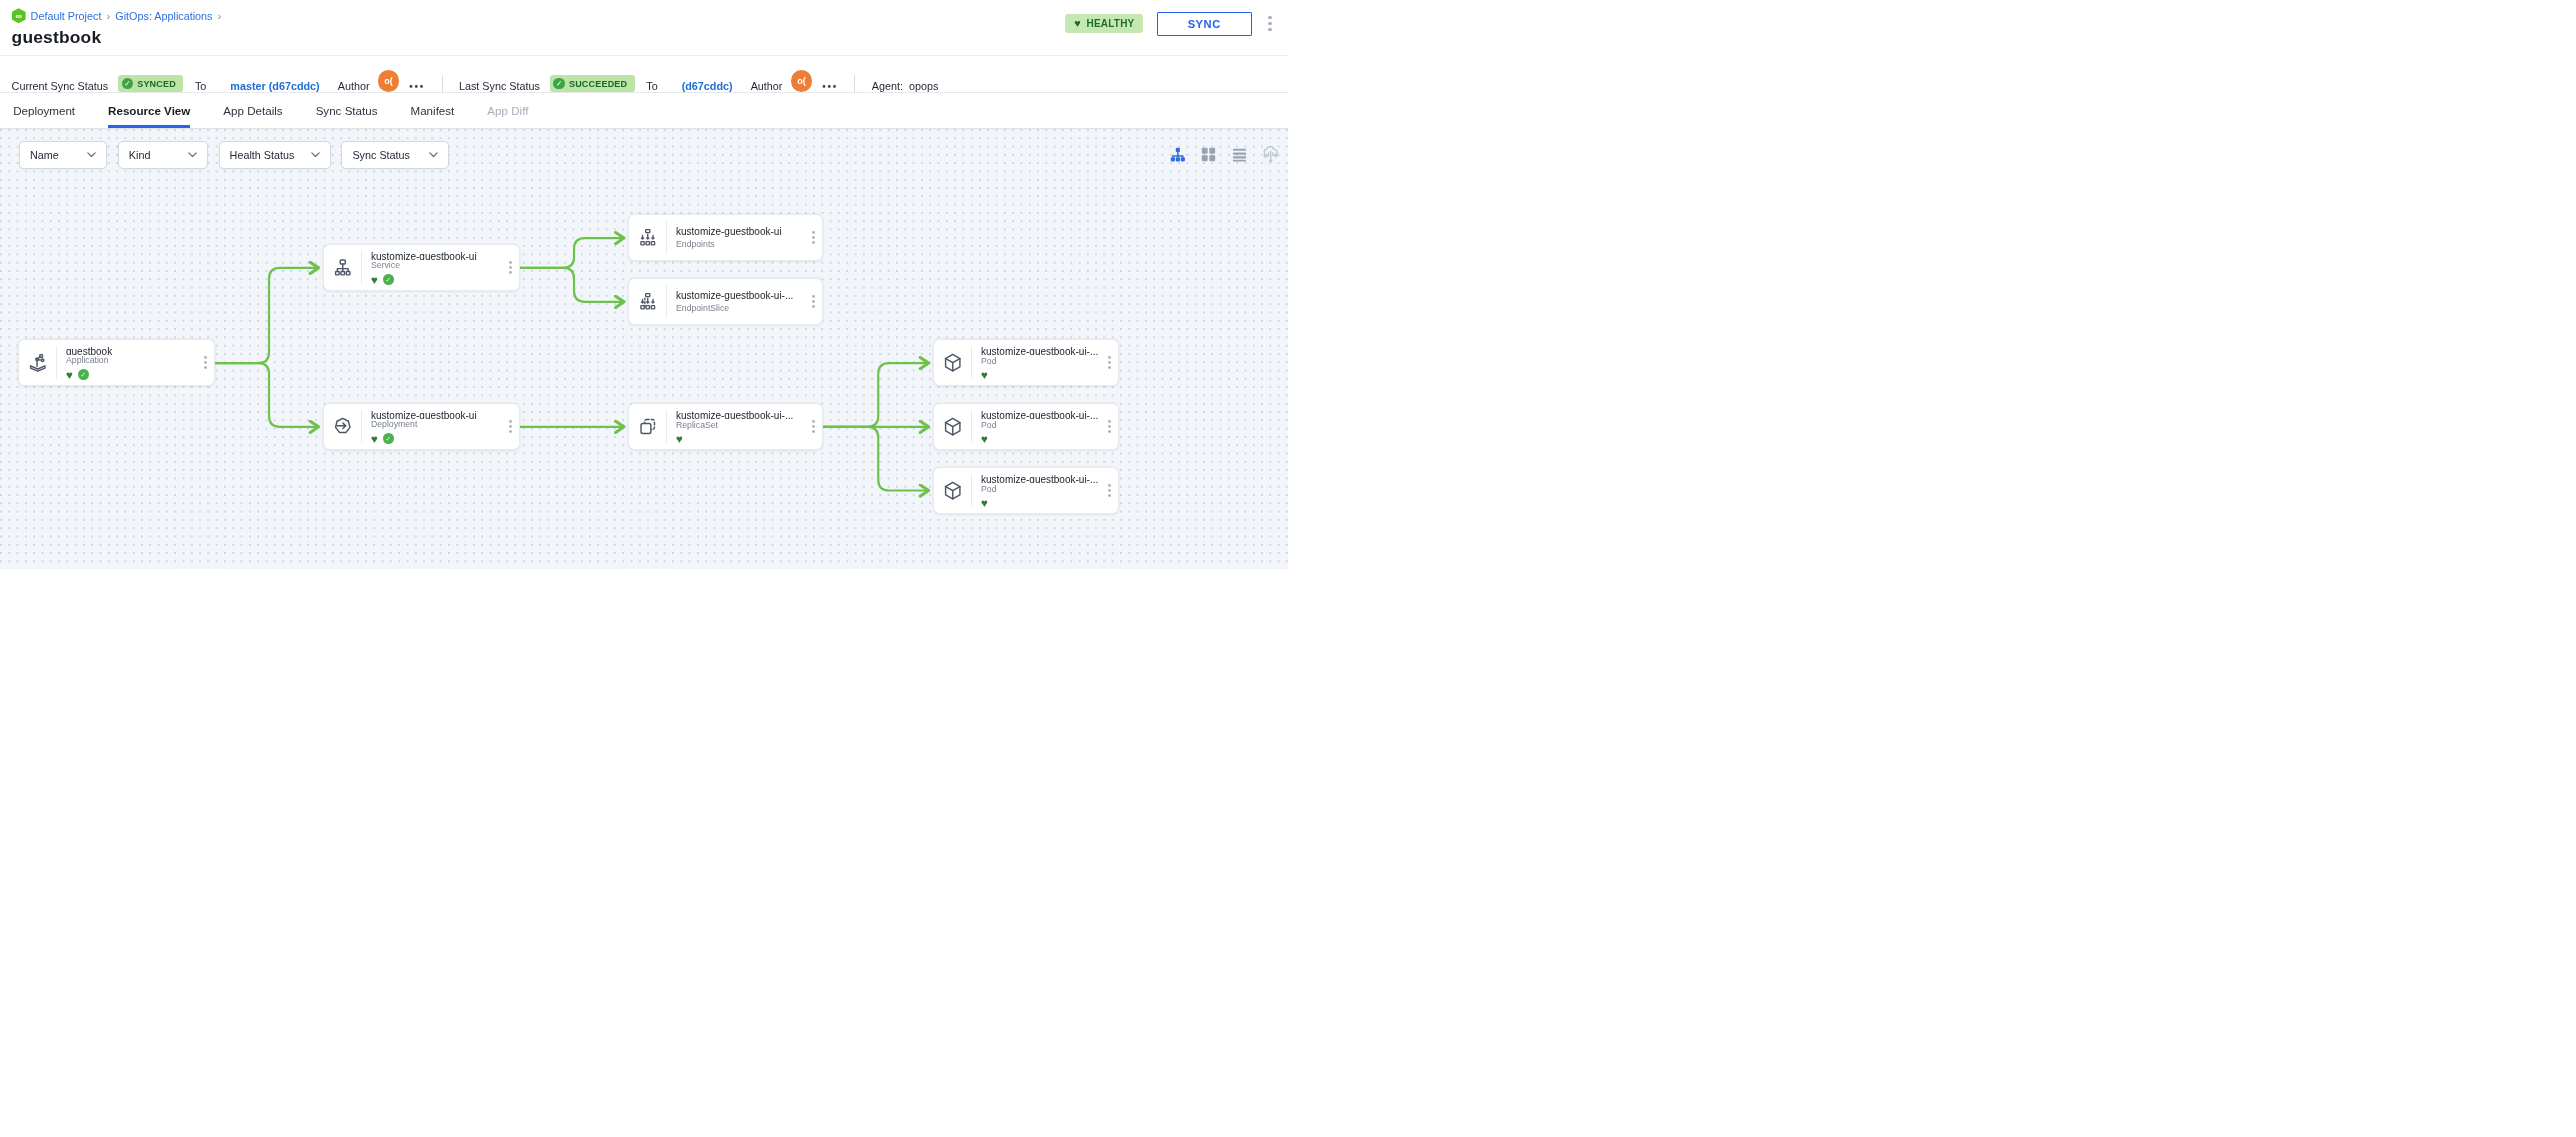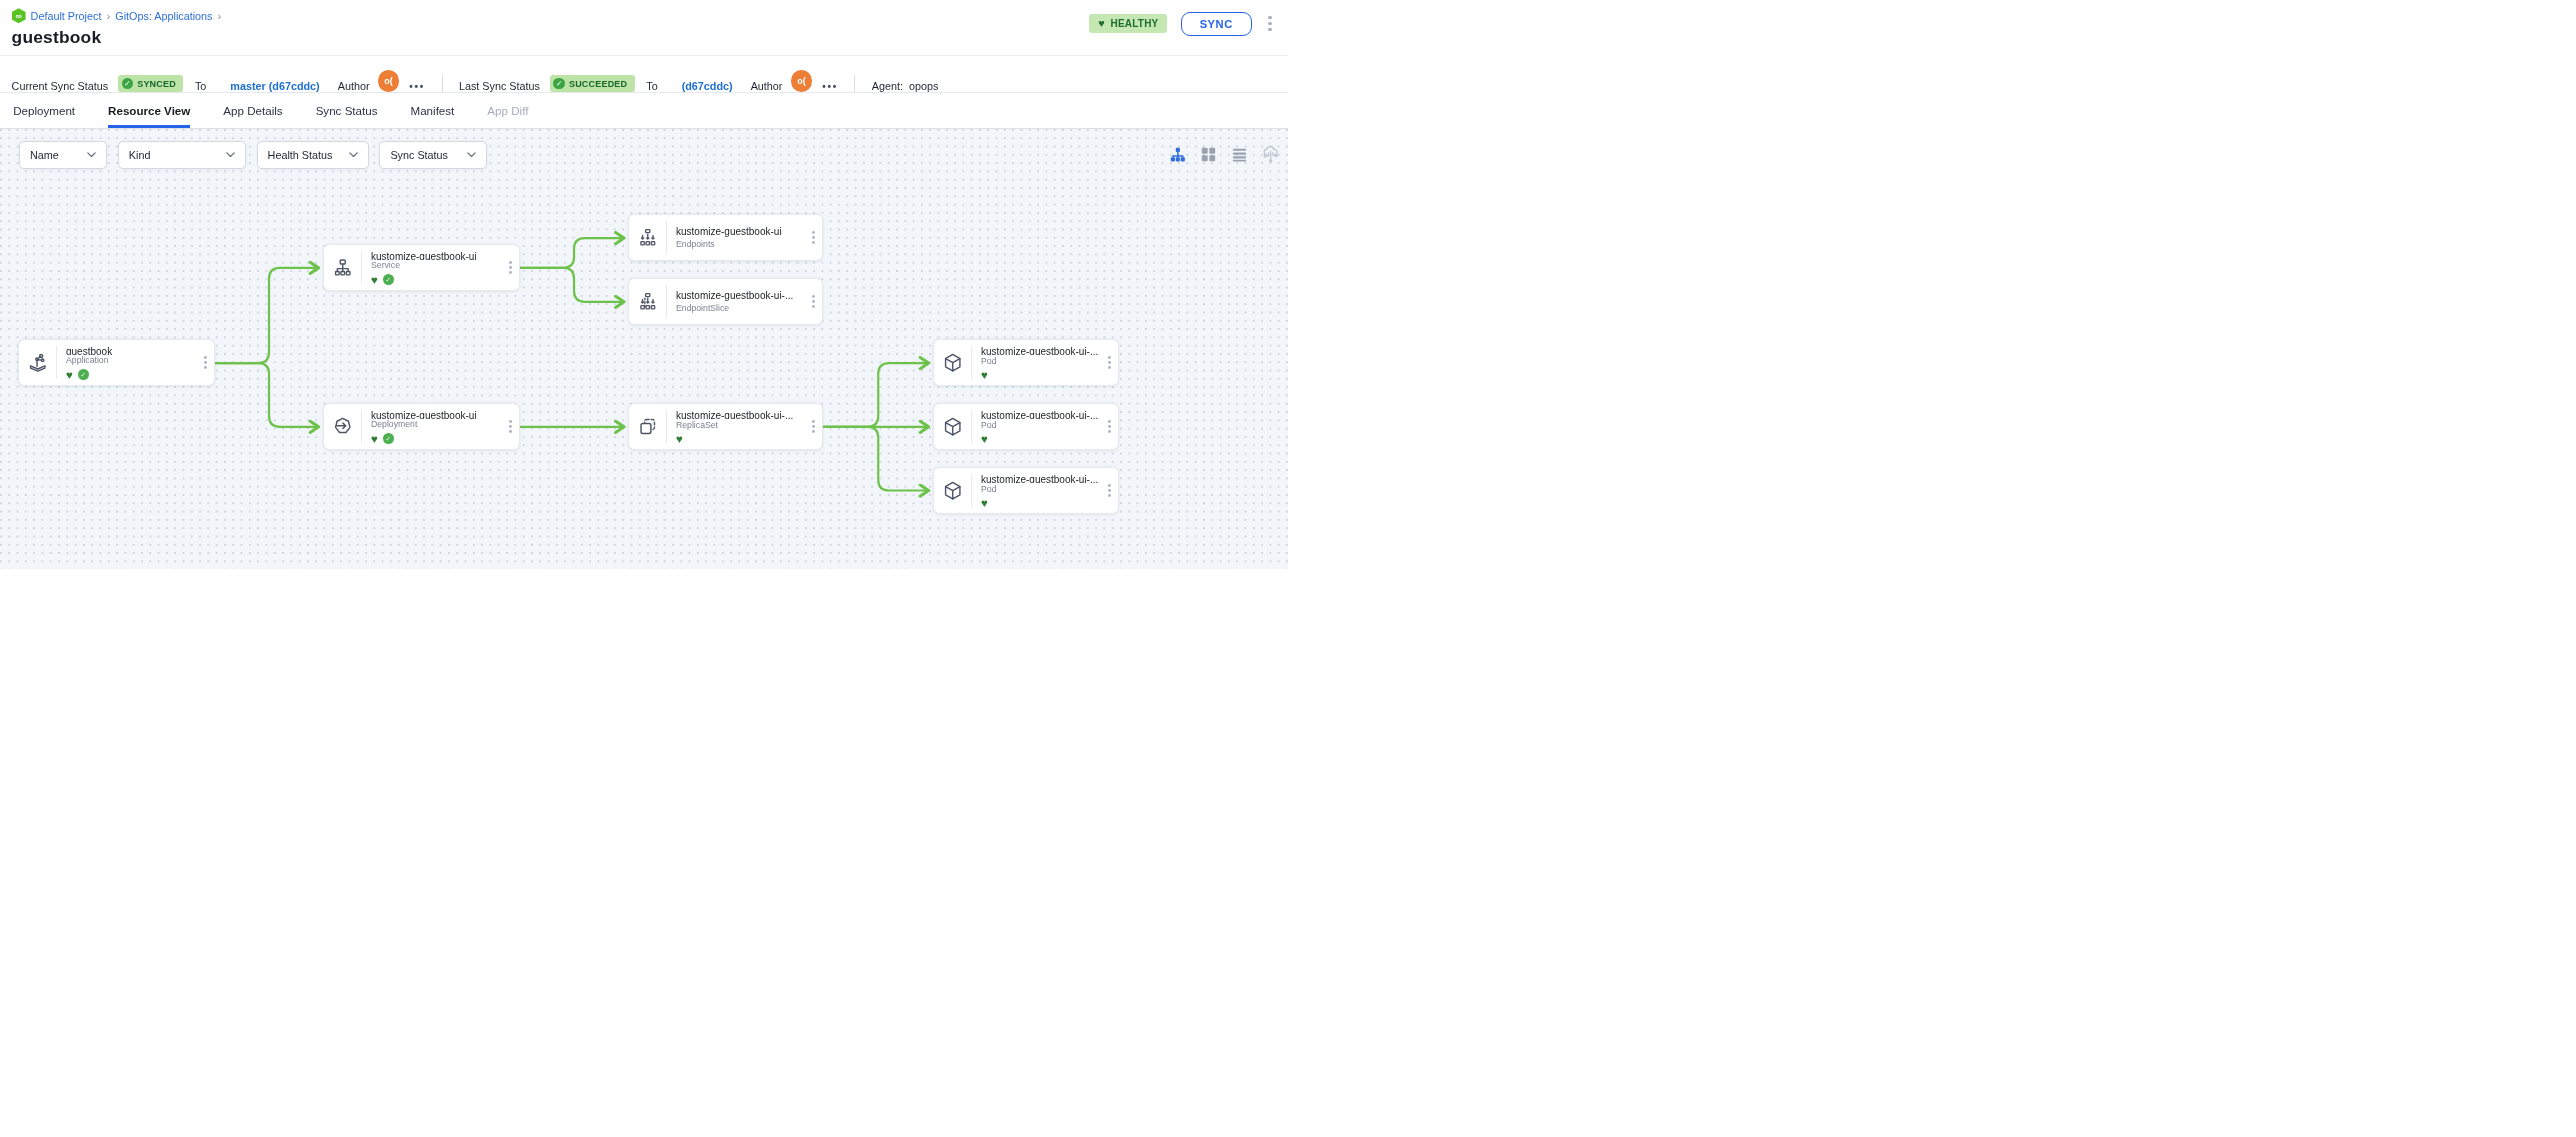--- a/index.html
+++ b/index.html
@@ -13,21 +13,21 @@
     clip-path:polygon(50% 0,100% 25%,100% 75%,50% 100%,0 75%,0 25%);
     display:flex; align-items:center; justify-content:center; font-size:9px; font-weight:bold; }
   .crumb-link { color:#2e6fd8; cursor:pointer; }
   .crumb-sep { color:#8a93a1; font-size:11.6px; }
   .page-title { font-size:17.4px; font-weight:bold; color:#181c24; margin-top:4.1px; letter-spacing:0.2px; }
   .header-right { display:flex; align-items:center; gap:13.2px; margin-top:3.3px; }
   .health-badge { background:#c5e7b1; color:#1d6d2e; font-size:10px; font-weight:bold;
     border-radius:3.3px; padding:4.1px 9px; display:flex; align-items:center; gap:5.8px; letter-spacing:0.2px; }
   .health-badge .heart { font-size:10.8px; line-height:1; }
   .sync-btn { background:#fff; border:1.2px solid #2563eb; color:#2563eb; font-weight:bold;
-    font-size:11.2px; letter-spacing:0.5px; border-radius:9px; padding:5px 18px; cursor:pointer;
+    font-size:11.2px; letter-spacing:0.5px; border-radius:1px; padding:5px 30px; cursor:pointer;
     font-family:"Liberation Sans", sans-serif;text-align:right; }
   .kebab { display:flex; flex-direction:column; gap:2.5px; padding:3.3px; cursor:pointer; }
   .kebab i { width:3.3px; height:3.3px; border-radius:50%; background:#aab0bc; }
 
   
   .status-bar { height:37px; border-top:0.8px solid #eceef2; display:flex; align-items:flex-end;
     padding:0 11.6px; font-size:10.8px; background:#fff; }
   .sb-label { color:#1f2430; }
   .sb-badge { background:#bde3a6; border-radius:3.3px; display:flex; align-items:center; gap:4.1px;
     padding:2.5px 7.4px 2.5px 3.3px; margin:0 11.6px 0 10px; }
@@ -162,21 +162,21 @@
     </svg>
   <div class="filter-bar" id="filterBar">
       <div class="filter-box" style="width: 88px;">
         <span>Name</span>
         <span style="display:flex">
           <svg width="9" height="5.8" viewBox="0 0 11 7" fill="none" stroke="#6b7280" stroke-width="1.6" stroke-linecap="round">
             <path d="M1 1 L5.5 5.5 L10 1"></path>
           </svg>
         </span>
       </div>
-      <div class="filter-box" style="width: 128px;">
+      <div class="filter-box" style="width: 90px;">
         <span>Kind</span>
         <span style="display:flex">
           <svg width="9" height="5.8" viewBox="0 0 11 7" fill="none" stroke="#6b7280" stroke-width="1.6" stroke-linecap="round">
             <path d="M1 1 L5.5 5.5 L10 1"></path>
           </svg>
         </span>
       </div>
       <div class="filter-box" style="width: 112px;">
         <span>Health Status</span>
         <span style="display:flex">

